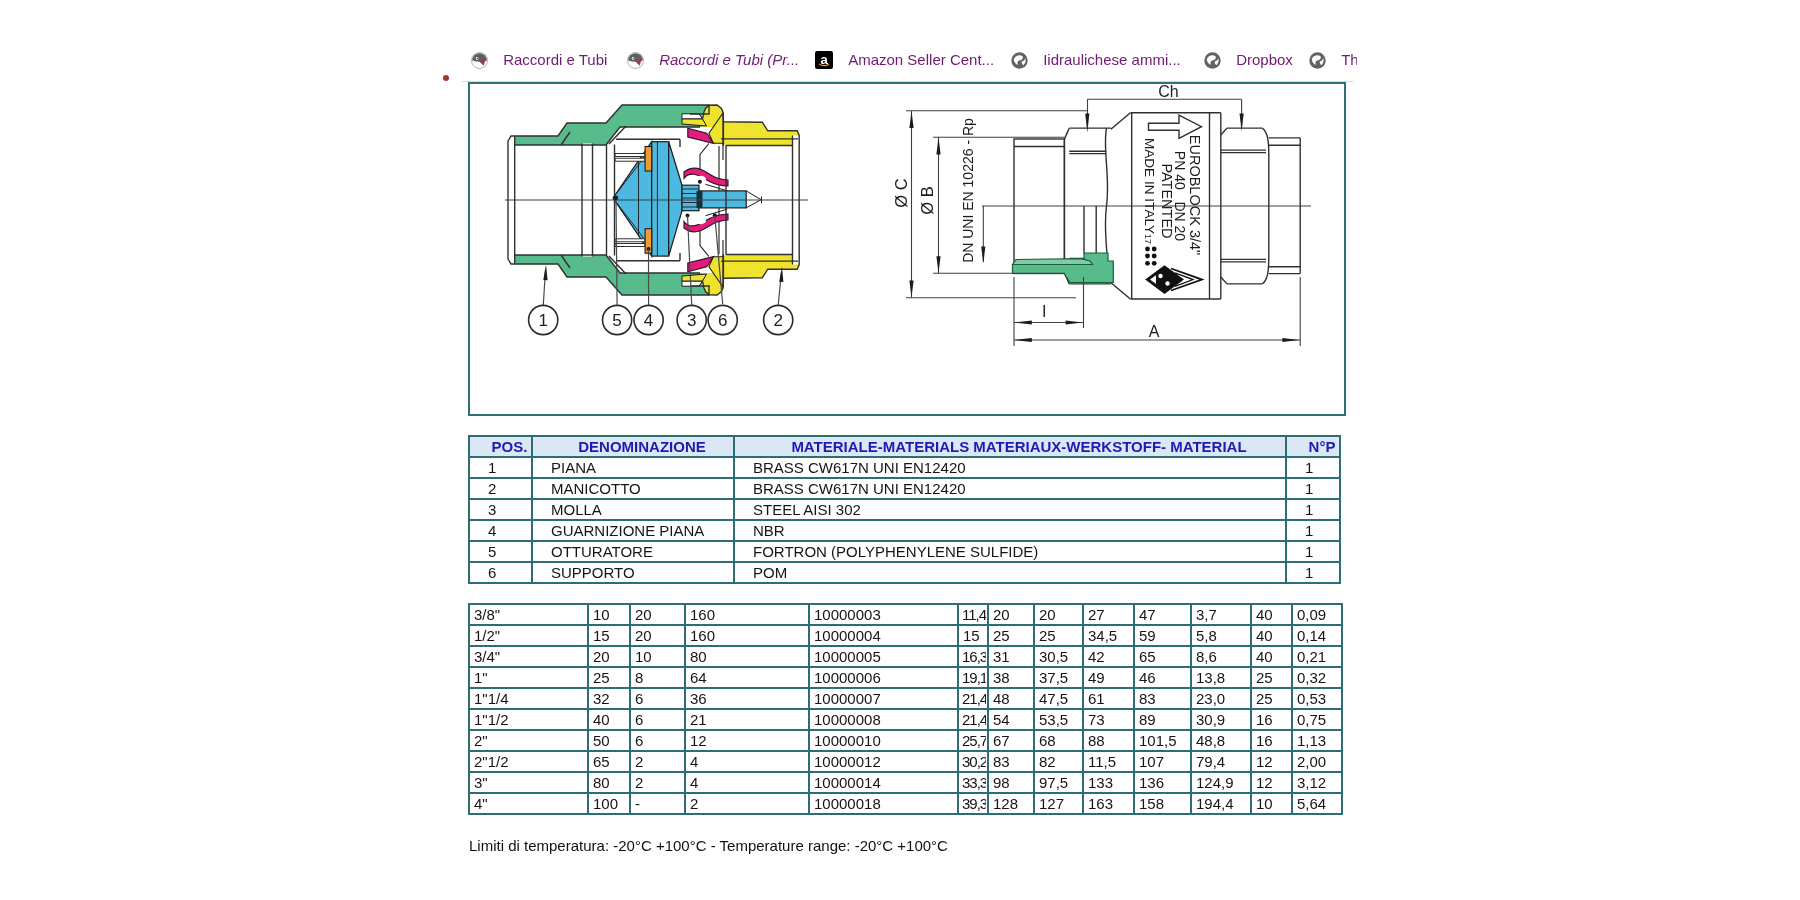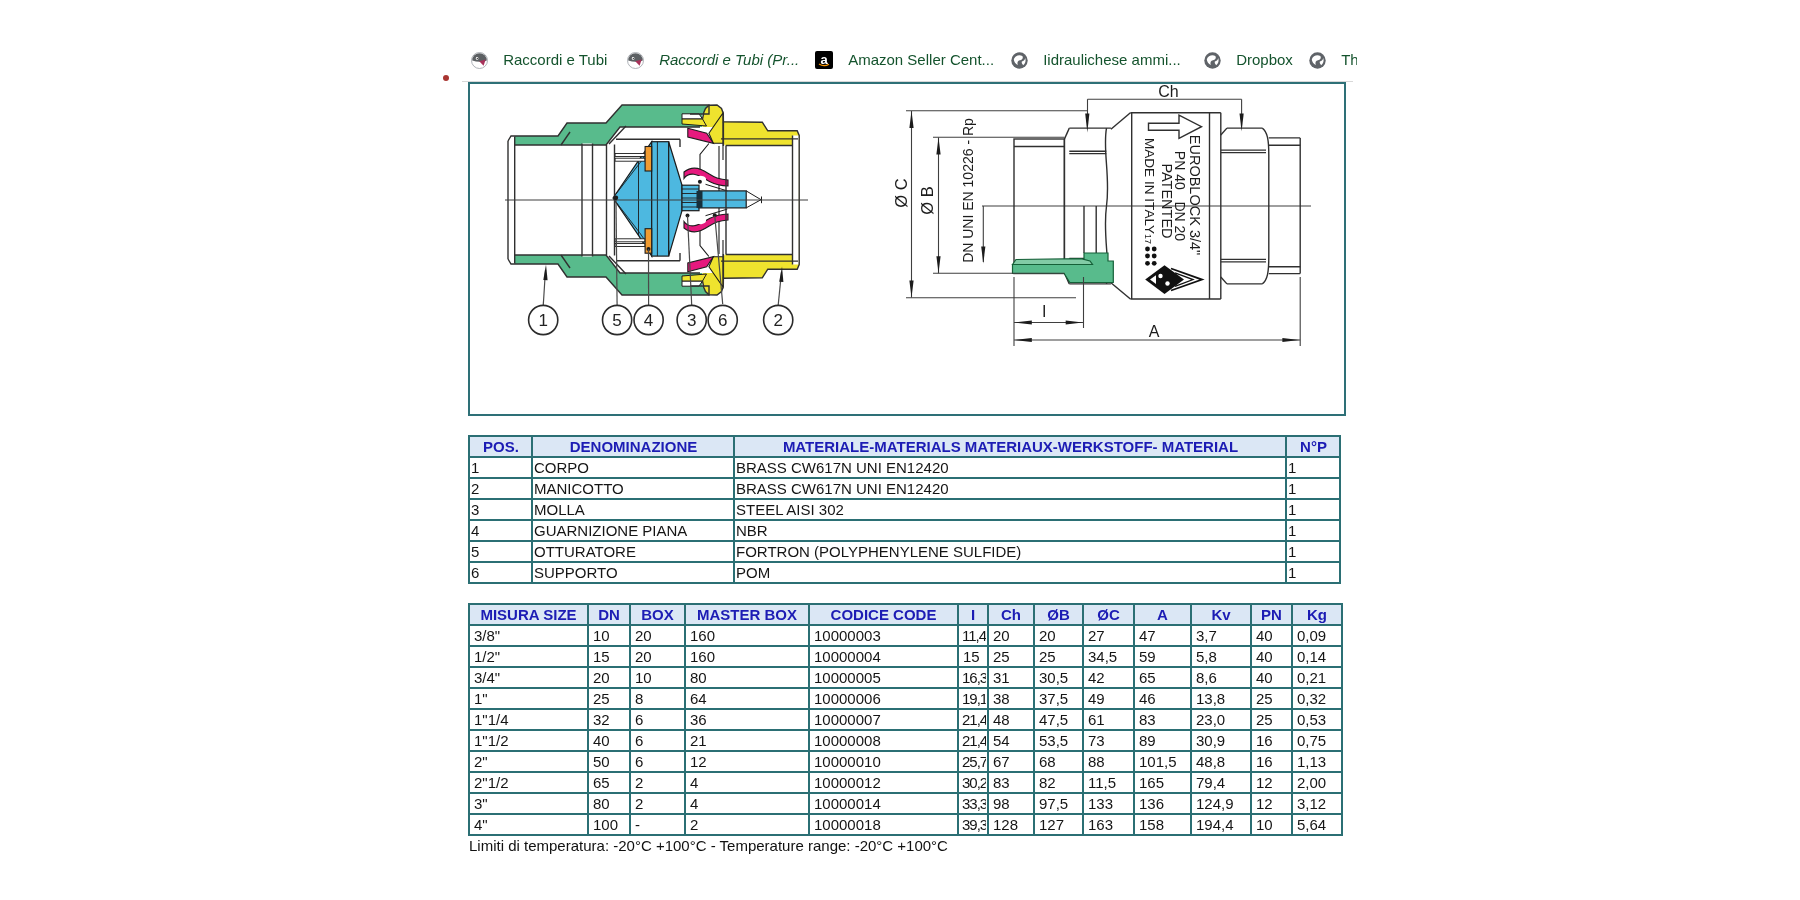--- a/index.html
+++ b/index.html
@@ -1,28 +1,28 @@
 <!DOCTYPE html>
 <html><head>
 <meta charset="utf-8">
 <style>
 html,body{margin:0;padding:0;}
 body{width:1800px;height:900px;background:#ffffff;position:relative;overflow:hidden;
      font-family:"Liberation Sans", sans-serif;}
-.bk{position:absolute;top:11px;height:18px;font-size:15px;color:#14532d;white-space:nowrap;text-align:center;}
+.bk{position:absolute;top:11px;height:18px;font-size:15px;color:#701a75;white-space:nowrap;text-align:center;}
 .bk svg{vertical-align:-4px;}
 .bk span{margin-left:11px;}
 #bkclip{position:absolute;left:0;top:40px;width:1357px;height:40px;overflow:hidden;}
 #grayline{position:absolute;left:462px;top:81px;width:891px;height:1px;background:#d8d8d8;}
 #reddot{position:absolute;left:442.5px;top:74.5px;width:6px;height:6px;border-radius:50%;background:#a93531;}
 #diagbox{position:absolute;left:468px;top:82px;width:874px;height:330px;border:2px solid #2e7077;background:#ffffff;}
 #drawsvg{position:absolute;left:0;top:0;}
 table{border-collapse:collapse;table-layout:fixed;position:absolute;background:#fff;}
 td{border:2px solid #2b6f74;font-size:15px;color:#151515;padding:0 0 0 4px;overflow:hidden;white-space:nowrap;}
-#t1 td{padding-left:1px;}
+#t1 td{padding-left:18px;}
 .ci{letter-spacing:-1px;padding-left:3px !important;border-radius:7px;}
 .hd td{background:#dbe7f5;color:#1c1cb4;font-weight:bold;text-align:center;padding:0;}
 #footer{position:absolute;left:469px;top:836.5px;font-size:15px;color:#111;}
 </style>
 </head>
 <body>
 <div id="bkclip">
 <div class="bk" style="left:471px;">
 <svg width="17" height="17" viewBox="0 0 17 17">
         <circle cx="8.5" cy="8.5" r="8" fill="#fff" stroke="#9aa0a6" stroke-width="0.8"></circle>
@@ -349,21 +349,21 @@
     </colgroup>
 <tbody>
       <tr class="hd" style="height:21px">
         <td>POS.</td>
         <td>DENOMINAZIONE</td>
         <td>MATERIALE-MATERIALS MATERIAUX-WERKSTOFF- MATERIAL</td>
         <td>N°P</td>
       </tr>
 <tr style="height:21px">
         <td>1</td>
-        <td>CORPO</td>
+        <td>PIANA</td>
         <td>BRASS CW617N UNI EN12420</td>
         <td>1</td>
       </tr>
 <tr style="height:21px">
         <td>2</td>
         <td>MANICOTTO</td>
         <td>BRASS CW617N UNI EN12420</td>
         <td>1</td>
       </tr>
 <tr style="height:21px">
@@ -402,35 +402,20 @@
       <col style="width:30px">
       <col style="width:46px">
       <col style="width:49px">
       <col style="width:51px">
       <col style="width:57px">
       <col style="width:60px">
       <col style="width:41px">
       <col style="width:50px">
     </colgroup>
 <tbody>
-      <tr class="hd" style="height:21px">
-        <td>MISURA SIZE</td>
-        <td>DN</td>
-        <td>BOX</td>
-        <td>MASTER BOX</td>
-        <td>CODICE CODE</td>
-        <td>I</td>
-        <td>Ch</td>
-        <td>ØB</td>
-        <td>ØC</td>
-        <td>A</td>
-        <td>Kv</td>
-        <td>PN</td>
-        <td>Kg</td>
-      </tr>
 <tr style="height:21px">
         <td>3/8"</td>
         <td>10</td>
         <td>20</td>
         <td>160</td>
         <td>10000003</td>
         <td class="ci">11,4</td>
         <td>20</td>
         <td>20</td>
         <td>27</td>
@@ -532,21 +517,21 @@
 <tr style="height:21px">
         <td>2"1/2</td>
         <td>65</td>
         <td>2</td>
         <td>4</td>
         <td>10000012</td>
         <td class="ci">30,2</td>
         <td>83</td>
         <td>82</td>
         <td>11,5</td>
-        <td>165</td>
+        <td>107</td>
         <td>79,4</td>
         <td>12</td>
         <td>2,00</td>
       </tr>
 <tr style="height:21px">
         <td>3"</td>
         <td>80</td>
         <td>2</td>
         <td>4</td>
         <td>10000014</td>

